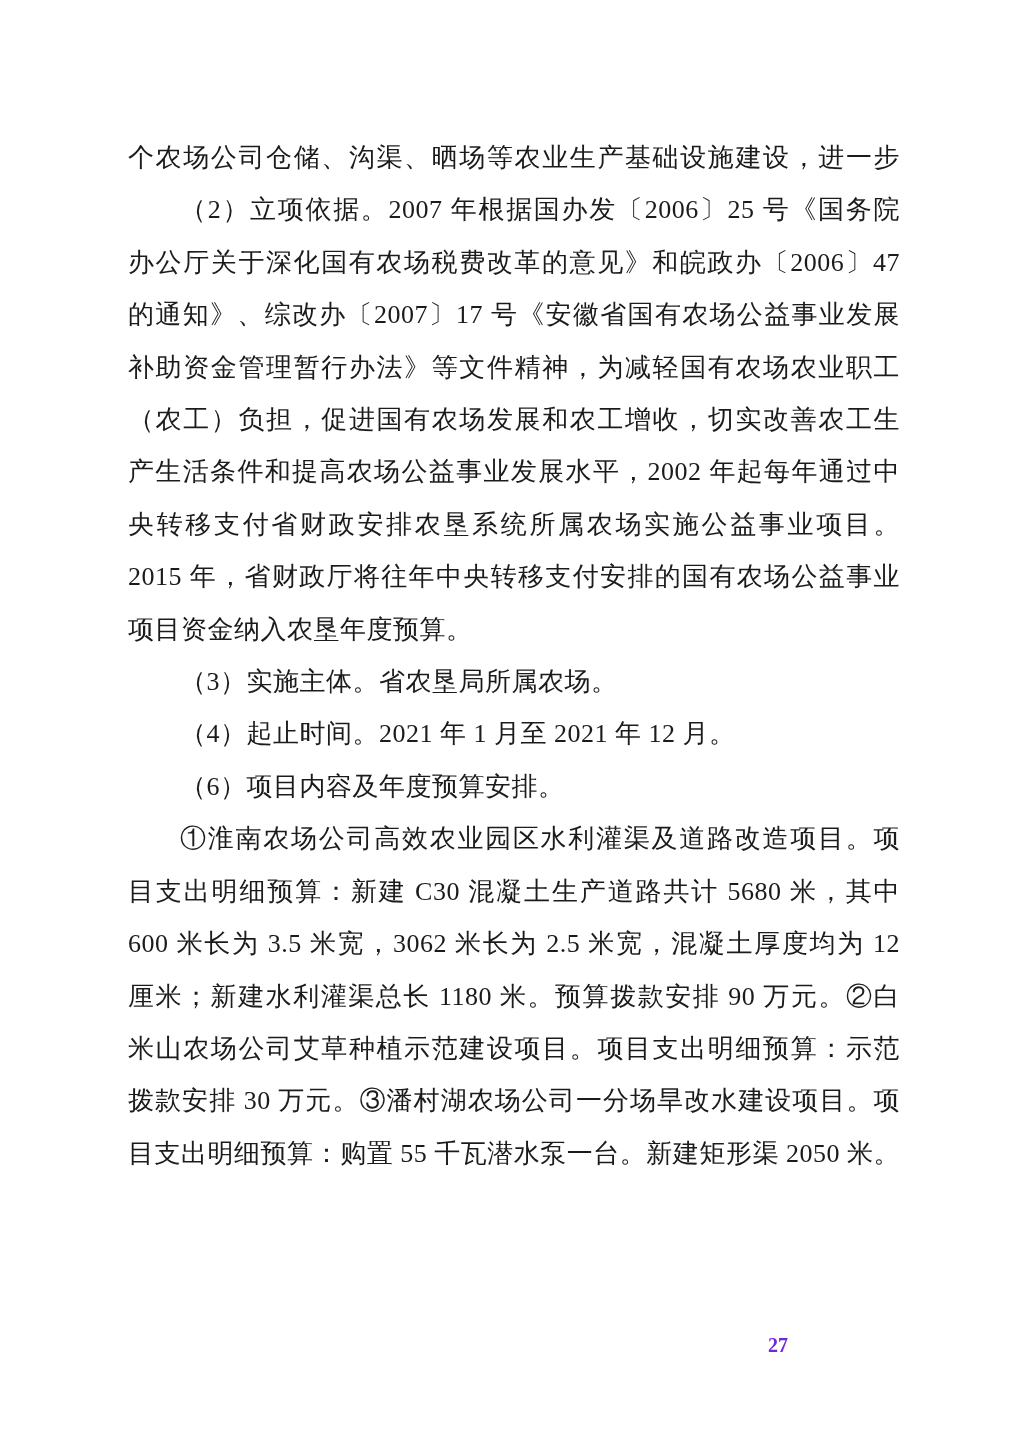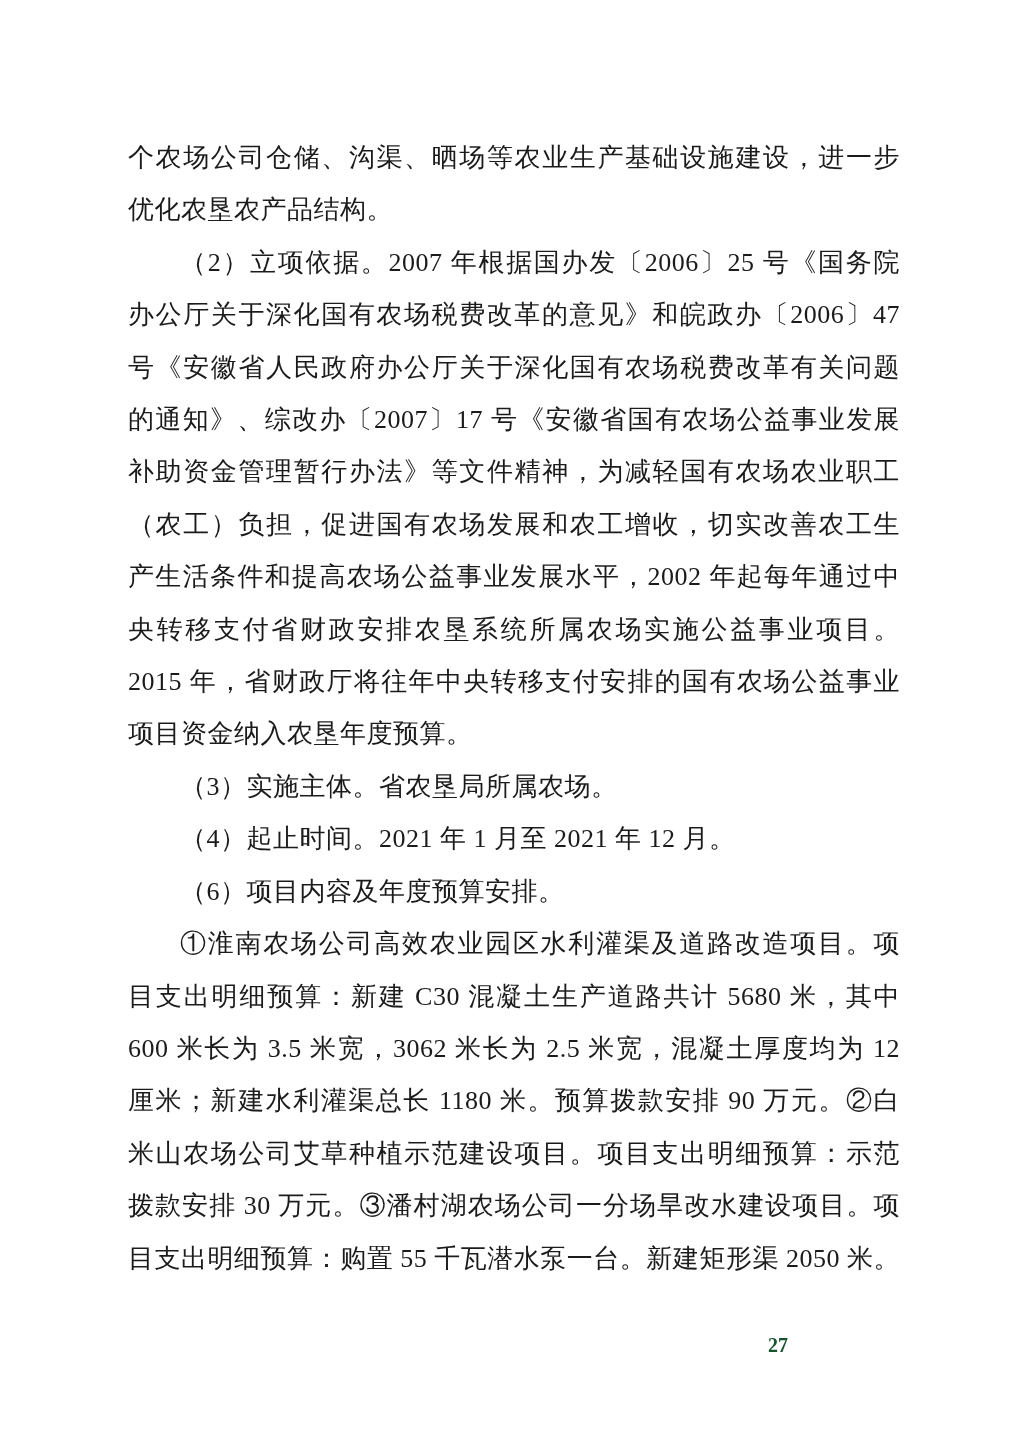--- a/index.html
+++ b/index.html
@@ -41,33 +41,31 @@
     text-indent: 2em;
   }
   .page-number {
     position: absolute;
     left: 756px;
     top: 1334px;
     width: 44px;
     text-align: center;
     font-size: 20px;
     font-weight: bold;
-    color: #14532d;
+    color: #6d28d9;
   }
 </style>
 </head>
 <body>
 
 <div class="page">
   <div class="body-text">
       <div class="line">个农场公司仓储、沟渠、晒场等农业生产基础设施建设，进一步</div>
-      <div class="line para-end">优化农垦农产品结构。</div>
       <div class="line indent">（2）立项依据。2007 年根据国办发〔2006〕25 号《国务院</div>
       <div class="line">办公厅关于深化国有农场税费改革的意见》和皖政办〔2006〕47</div>
-      <div class="line">号《安徽省人民政府办公厅关于深化国有农场税费改革有关问题</div>
       <div class="line">的通知》、综改办〔2007〕17 号《安徽省国有农场公益事业发展</div>
       <div class="line">补助资金管理暂行办法》等文件精神，为减轻国有农场农业职工</div>
       <div class="line">（农工）负担，促进国有农场发展和农工增收，切实改善农工生</div>
       <div class="line">产生活条件和提高农场公益事业发展水平，2002 年起每年通过中</div>
       <div class="line">央转移支付省财政安排农垦系统所属农场实施公益事业项目。</div>
       <div class="line">2015 年，省财政厅将往年中央转移支付安排的国有农场公益事业</div>
       <div class="line para-end">项目资金纳入农垦年度预算。</div>
       <div class="line para-end indent">（3）实施主体。省农垦局所属农场。</div>
       <div class="line para-end indent">（4）起止时间。2021 年 1 月至 2021 年 12 月。</div>
       <div class="line para-end indent">（6）项目内容及年度预算安排。</div>

